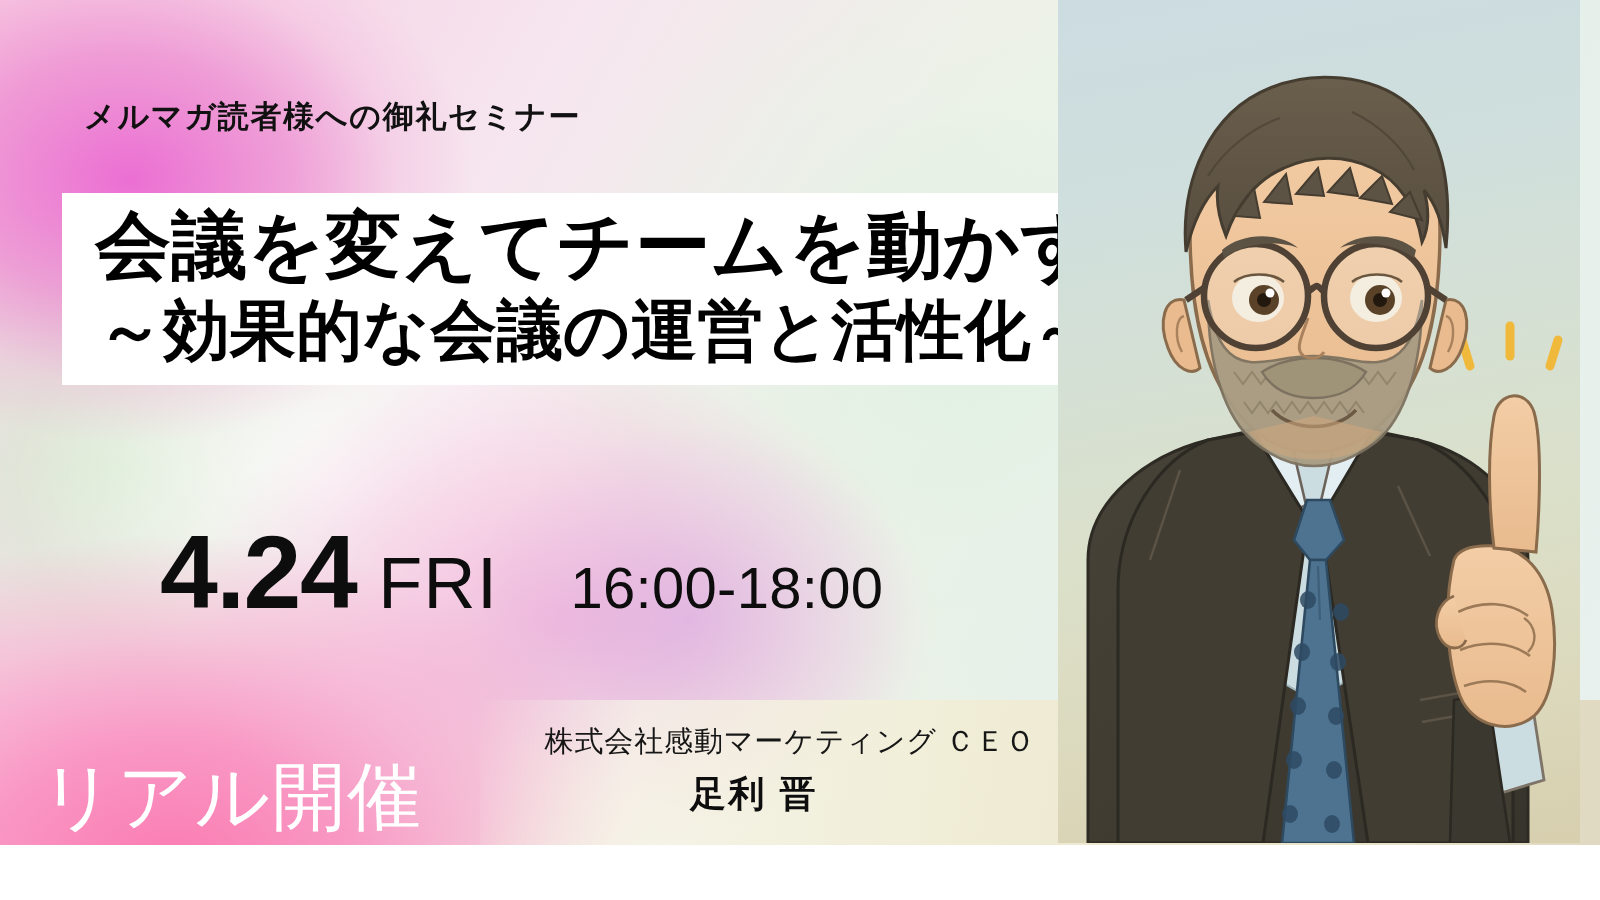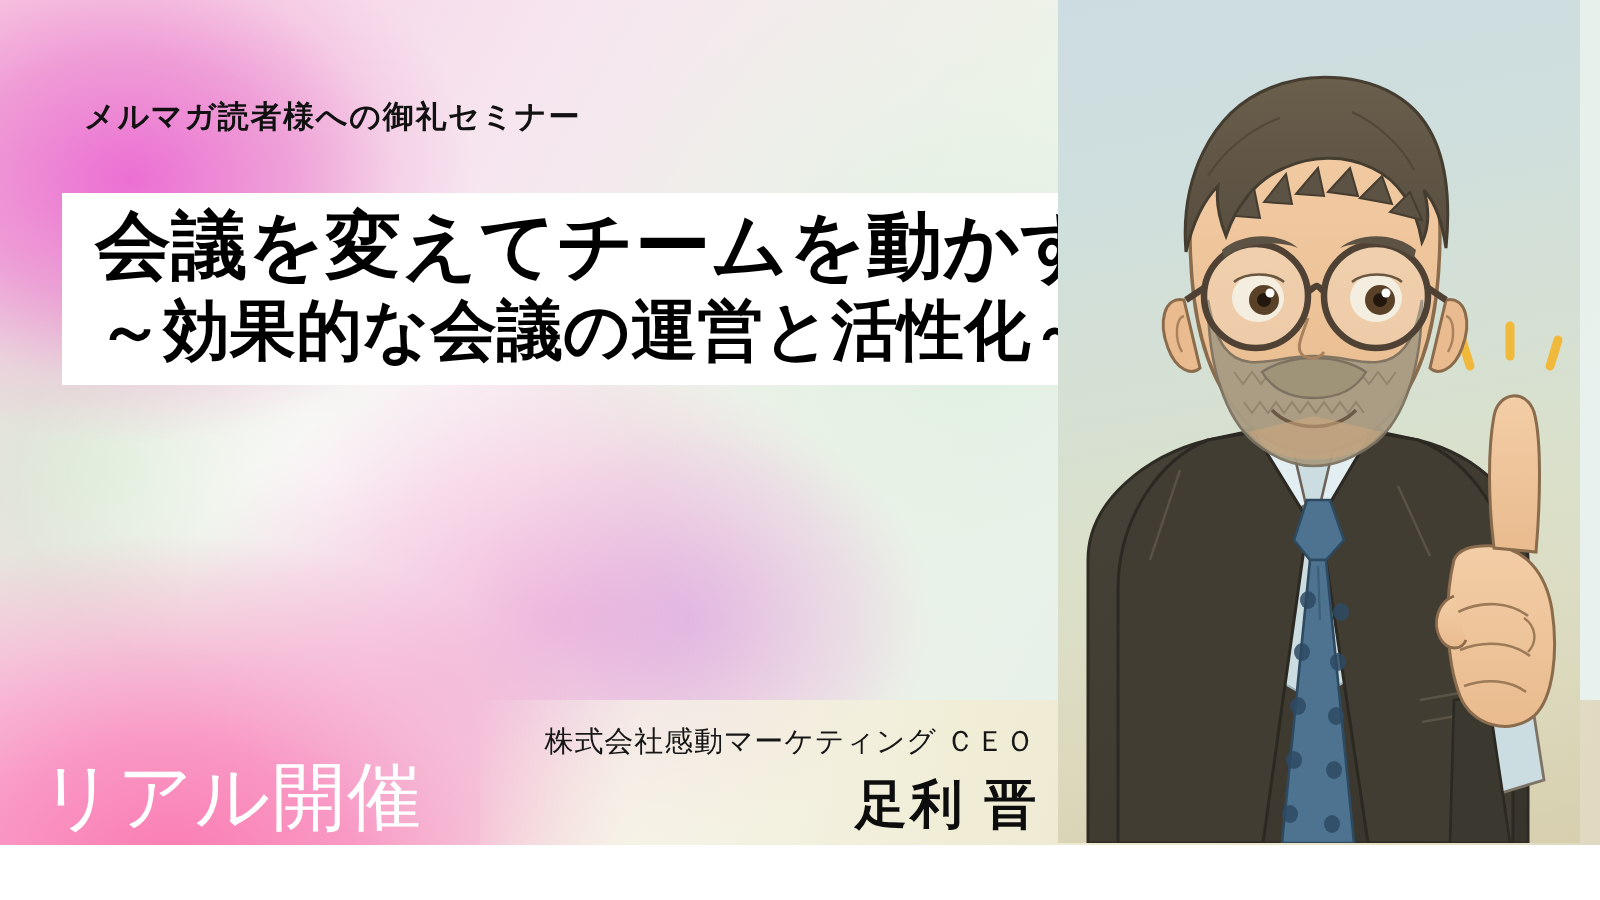--- a/index.html
+++ b/index.html
@@ -201,22 +201,22 @@
     font-weight: 400;
     letter-spacing: 0.03em;
     color: #161616;
     white-space: nowrap;
   }
   .speaker-name {
     position: absolute;
     left: 690px;
     top: 770px;
     width: 350px;
-    text-align: right;
-    font-size: 52px;
+    text-align: left;
+    font-size: 36px;
     font-weight: 700;
     letter-spacing: 0.07em;
     color: #0d0d0d;
     white-space: nowrap;
   }
 
   
   .illustration {
     position: absolute;
     left: 1058px;
@@ -257,20 +257,25 @@
 
   <div class="speaker-panel"></div>
 
   <div class="kicker">メルマガ読者様への御礼セミナー</div>
 
   <div class="title-plate">
     <div class="title-line title-line-1">会議を変えてチームを動かす</div>
     <div class="title-line title-line-2">～効果的な会議の運営と活性化～</div>
   </div>
 
+  <div class="date-row">
+    <span class="date-day">4.24</span>
+    <span class="date-weekday">FRI</span>
+    <span class="date-time">16:00-18:00</span>
+  </div>
 
   <div class="badge-real">リアル開催</div>
 
   <div class="speaker-company">株式会社感動マーケティング ＣＥＯ</div>
   <div class="speaker-name">足利 晋</div>
 
   <div class="illustration">
     <svg class="illus-svg" viewBox="0 0 522 843" preserveAspectRatio="xMidYMax meet">
       <defs>
         <linearGradient id="suitGrad" x1="0" y1="0" x2="1" y2="1">

